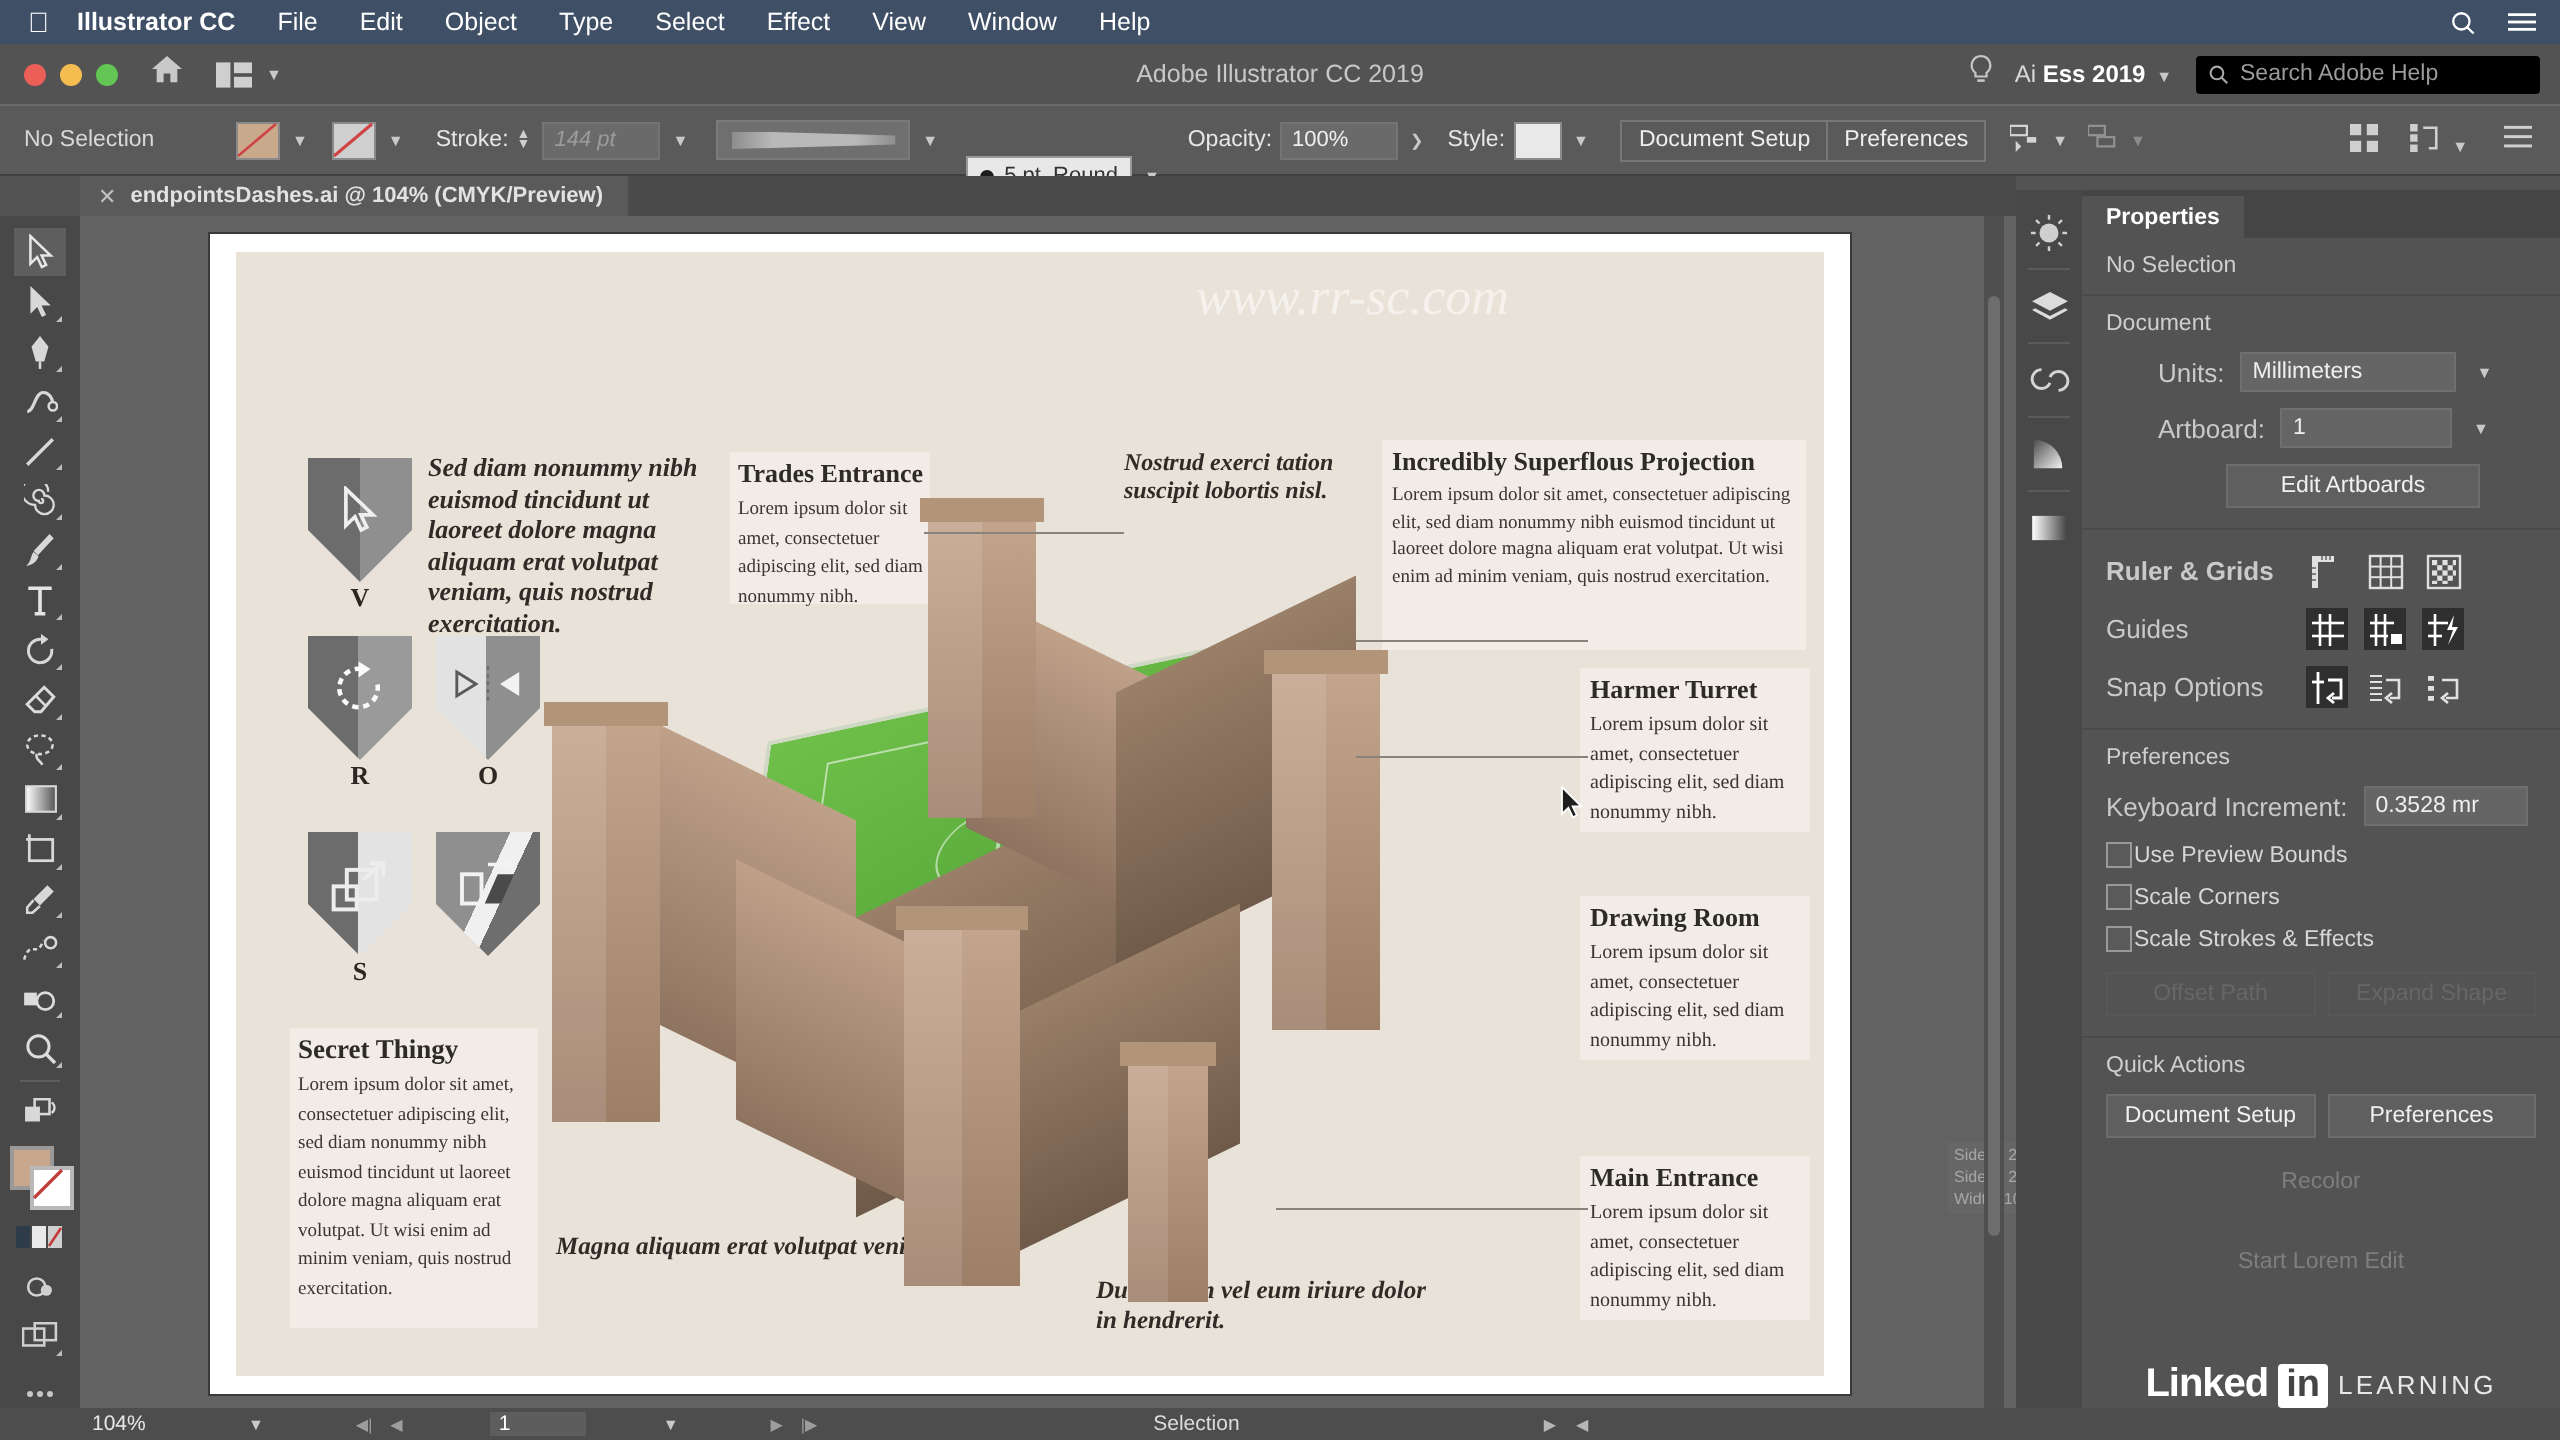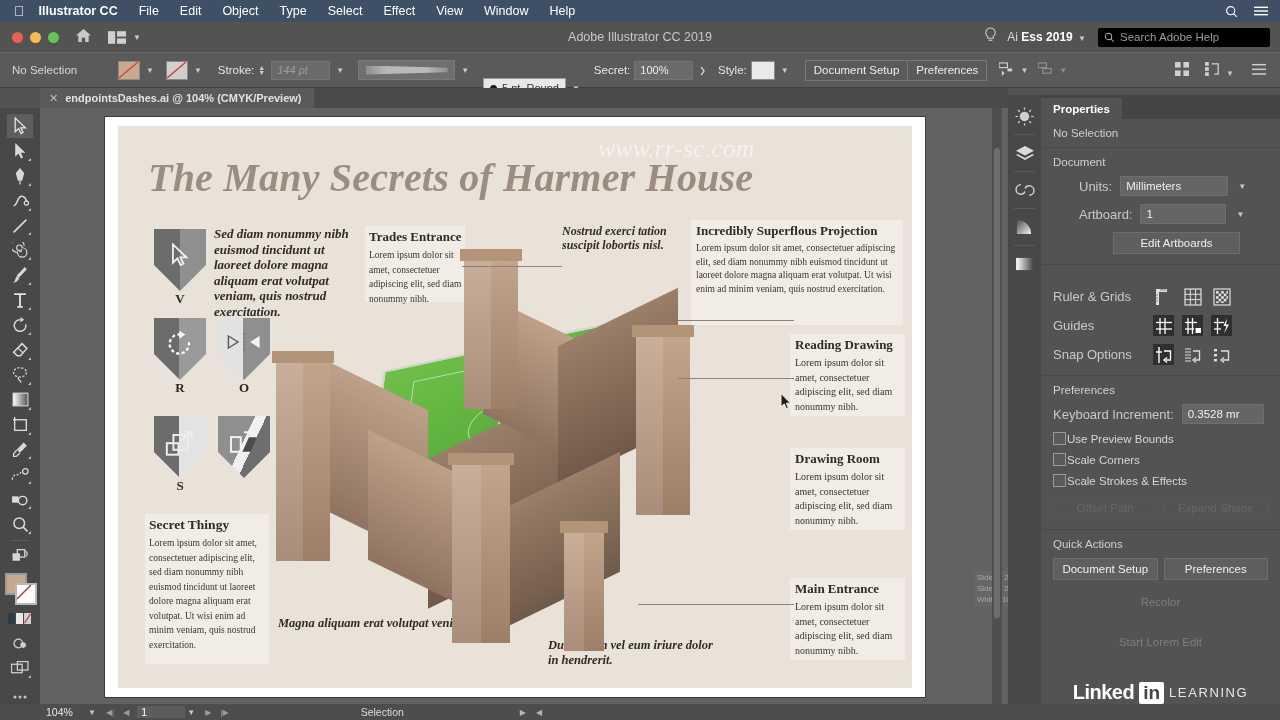--- a/index.html
+++ b/index.html
@@ -248,21 +248,21 @@
     background:#ffffff;color:#454545;font-weight:bold;font-size:19px;
     padding:0 4px;border-radius:2px;line-height:22px;
   }
   .li-word{color:#ffffff;font-weight:bold;font-size:20px;letter-spacing:-.5px;}
   .li-learn{color:#e8e8e8;font-size:13px;letter-spacing:1.6px;}
 
   
   .statusbar{
     position:absolute;left:0;top:704px;width:1280px;height:16px;
     background:#4d4d4d;display:flex;align-items:center;
-    font-size:10.5px;color:#d0d0d0;
+    font-size:10.5px;color:#d0d0d0;gap:36px;
   }
   .sb-zoom{
     margin-left:46px;width:40px;color:#e8e8e8;
   }
   .sb-field{
     width:44px;height:12px;background:#5d5d5d;color:#fff;font-size:10.5px;
     display:flex;align-items:center;padding-left:4px;
   }
   .sb-nav{display:flex;align-items:center;gap:9px;margin-left:8px;color:#9d9d9d;font-size:8px;}
   .sb-sel{margin-left:132px;color:#dcdcdc;}
@@ -388,21 +388,21 @@
 
     <span class="seg" style="margin-left:12px;margin-top:36px;">
       <span class="brushbox">
         <span class="brushdot"></span>
         <span>5 pt. Round</span>
       </span>
       <span class="chev">▼</span>
     </span>
 
     <span class="seg" style="margin-left:12px;">
-      <span class="lbl">Secret:</span>
+      <span class="lbl">Opacity:</span>
       <span class="opv">100%</span>
       <span class="chev">❯</span>
     </span>
 
     <span class="seg" style="margin-left:10px;">
       <span class="lbl">Style:</span>
       <span class="stylebox"></span>
       <span class="chev">▼</span>
     </span>
 
@@ -633,21 +633,20 @@
           <circle cx="13" cy="3" r="1.5" fill="#c6c6c6"></circle>
         </svg>
     </div>
   </div>
 
   <div class="canvasarea">
     <div class="artboard">
       <div class="poster">
         <div class="poster-inner">
 
-          <div class="ptitle">The Many Secrets of Harmer House</div>
 
           <div class="shield" style="left:36px;top:103px;">
             <div class="sh" style="background:linear-gradient(90deg,#6c6c6c 50%,#8f8f8f 50%);"></div>
             <svg style="position:absolute;left:16px;top:14px;" width="20" height="24" viewBox="0 0 14 17">
                 <path d="M2 1 L2 14 L5.2 10.9 L7.4 15.6 L9.4 14.6 L7.3 10.2 L11.6 10.2 Z" fill="none" stroke="#efefef" stroke-width="1.3"></path>
               </svg>
             <div class="letter">V</div>
           </div>
 
           <div class="txtblock" style="left:96px;top:100px;width:145px;">
@@ -698,21 +697,21 @@
             <div class="sh" style="background:linear-gradient(115deg,#8f8f8f 46%,#f0f0f0 46%,#f0f0f0 60%,#6e6e6e 60%);"></div>
             <svg style="position:absolute;left:11px;top:13px;" width="30" height="26" viewBox="0 0 18 16">
                 <rect x="1" y="5" width="6" height="9" fill="none" stroke="#f2f2f2" stroke-width="1.2"></rect>
                 <path d="M8 14 L12 5 L17 5 L13 14 Z" fill="#4a4a4a"></path>
                 <path d="M9 2 L16 2 M14 0.4 L16.4 2 L14 3.6" fill="none" stroke="#f2f2f2" stroke-width="1.1"></path>
               </svg>
           </div>
 
           <div class="panelbg" style="left:672px;top:208px;width:115px;height:82px;"></div>
           <div class="txtblock" style="left:677px;top:211px;width:110px;">
-            <div class="h" style="font-size:13px;">Reading Drawing</div>
+            <div class="h" style="font-size:13px;">Harmer Turret</div>
             <div class="b" style="font-size:10px;line-height:14.5px;">Lorem ipsum dolor sit amet, consectetuer adipiscing elit, sed diam nonummy nibh.</div>
           </div>
 
           <div class="panelbg" style="left:672px;top:322px;width:115px;height:82px;"></div>
           <div class="txtblock" style="left:677px;top:325px;width:110px;">
             <div class="h" style="font-size:13px;">Drawing Room</div>
             <div class="b" style="font-size:10px;line-height:14.5px;">Lorem ipsum dolor sit amet, consectetuer adipiscing elit, sed diam nonummy nibh.</div>
           </div>
 
           <div class="panelbg" style="left:27px;top:388px;width:124px;height:150px;"></div>
@@ -865,21 +864,21 @@
         <span class="pfield" style="width:74px;">1</span>
         <span class="chev">▼</span>
       </div>
       <div class="field-row" style="padding-left:60px;">
         <span class="pbtn" style="width:125px;">Edit Artboards</span>
       </div>
     </div>
     <div class="sep" style="margin-top:10px;"></div>
 
     <div class="prow">
-      <div class="iconrow" style="margin-top:13px;">
+      <div class="iconrow" style="margin-top:2px;font-weight:bold;">
         <span class="field-lbl" style="width:92px;">Ruler &amp; Grids</span>
         <span class="sqicon">
           <svg width="18" height="18" viewBox="0 0 18 18">
               <path d="M1 1 L12 1 L12 4 L4 4 L4 17 L1 17 Z" fill="#e0e0e0"></path>
               <g stroke="#6a6a6a" stroke-width="0.8">
                 <line x1="6" y1="1" x2="6" y2="3"></line>
                 <line x1="8" y1="1" x2="8" y2="3"></line>
                 <line x1="10" y1="1" x2="10" y2="3"></line>
                 <line x1="1" y1="7" x2="3" y2="7"></line>
                 <line x1="1" y1="10" x2="3" y2="10"></line>

